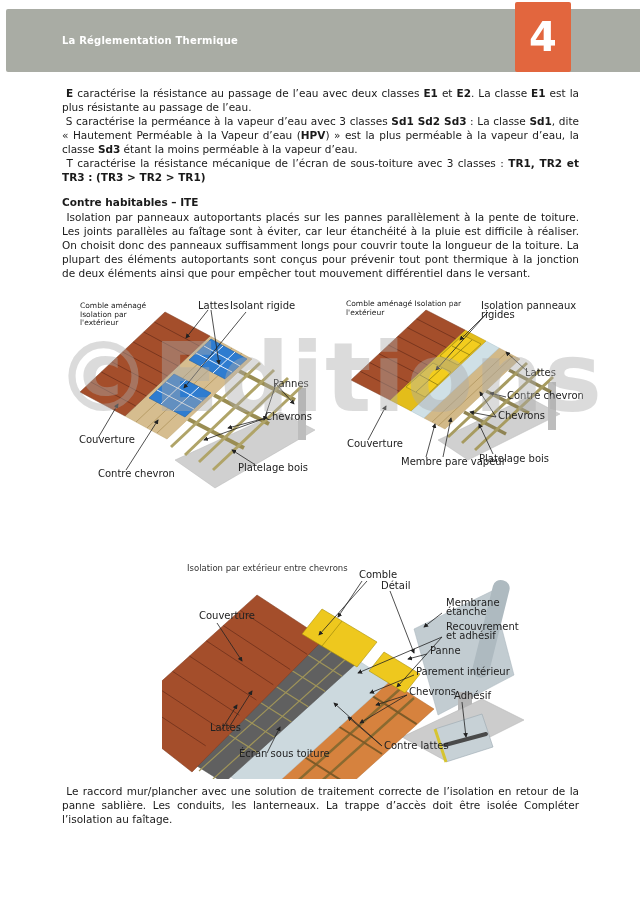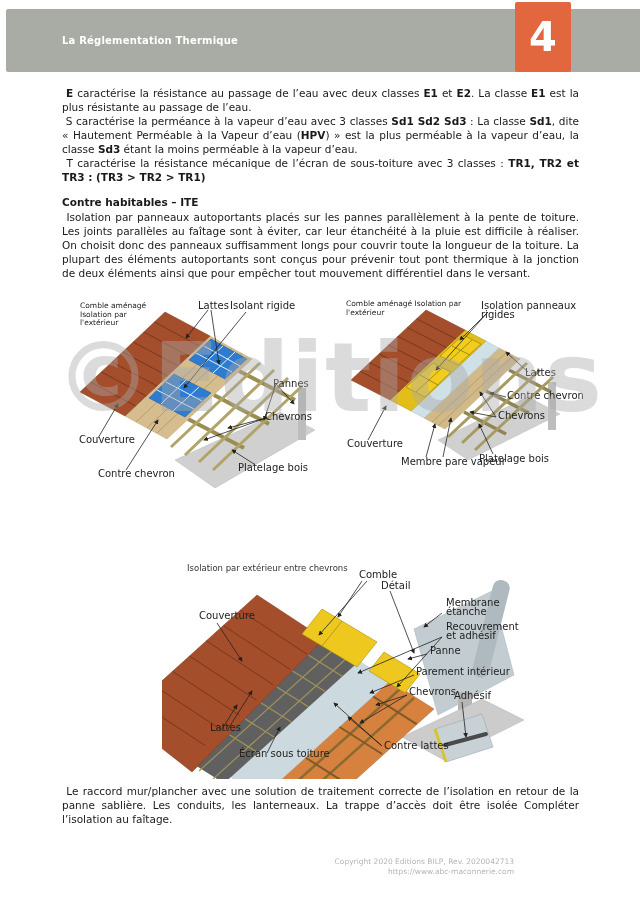--- a/index.html
+++ b/index.html
@@ -345,18 +345,14 @@
     <span class="lbl" style="left:48px;top:167px">Lattes</span>
     <span class="lbl" style="left:77px;top:193px">Écran sous toiture</span>
   </div>
 
   <p class="para bottompara"><span> Le raccord mur/plancher avec une solution de traitement correcte de l’isolation en retour de la panne sablière. Les conduits, les lanterneaux. La trappe d’accès doit être isolée Compléter l’isolation au faîtage.</span></p>
 
   <div class="watermark">
     <div>©Editions</div>
   </div>
 
-  <div class="copyright">
-    <div>Copyright 2020 Editions BILP, Rev. 2020042713</div>
-    <div>https://www.abc-maconnerie.com</div>
-  </div>
 
 </div>
 
 </body></html>

